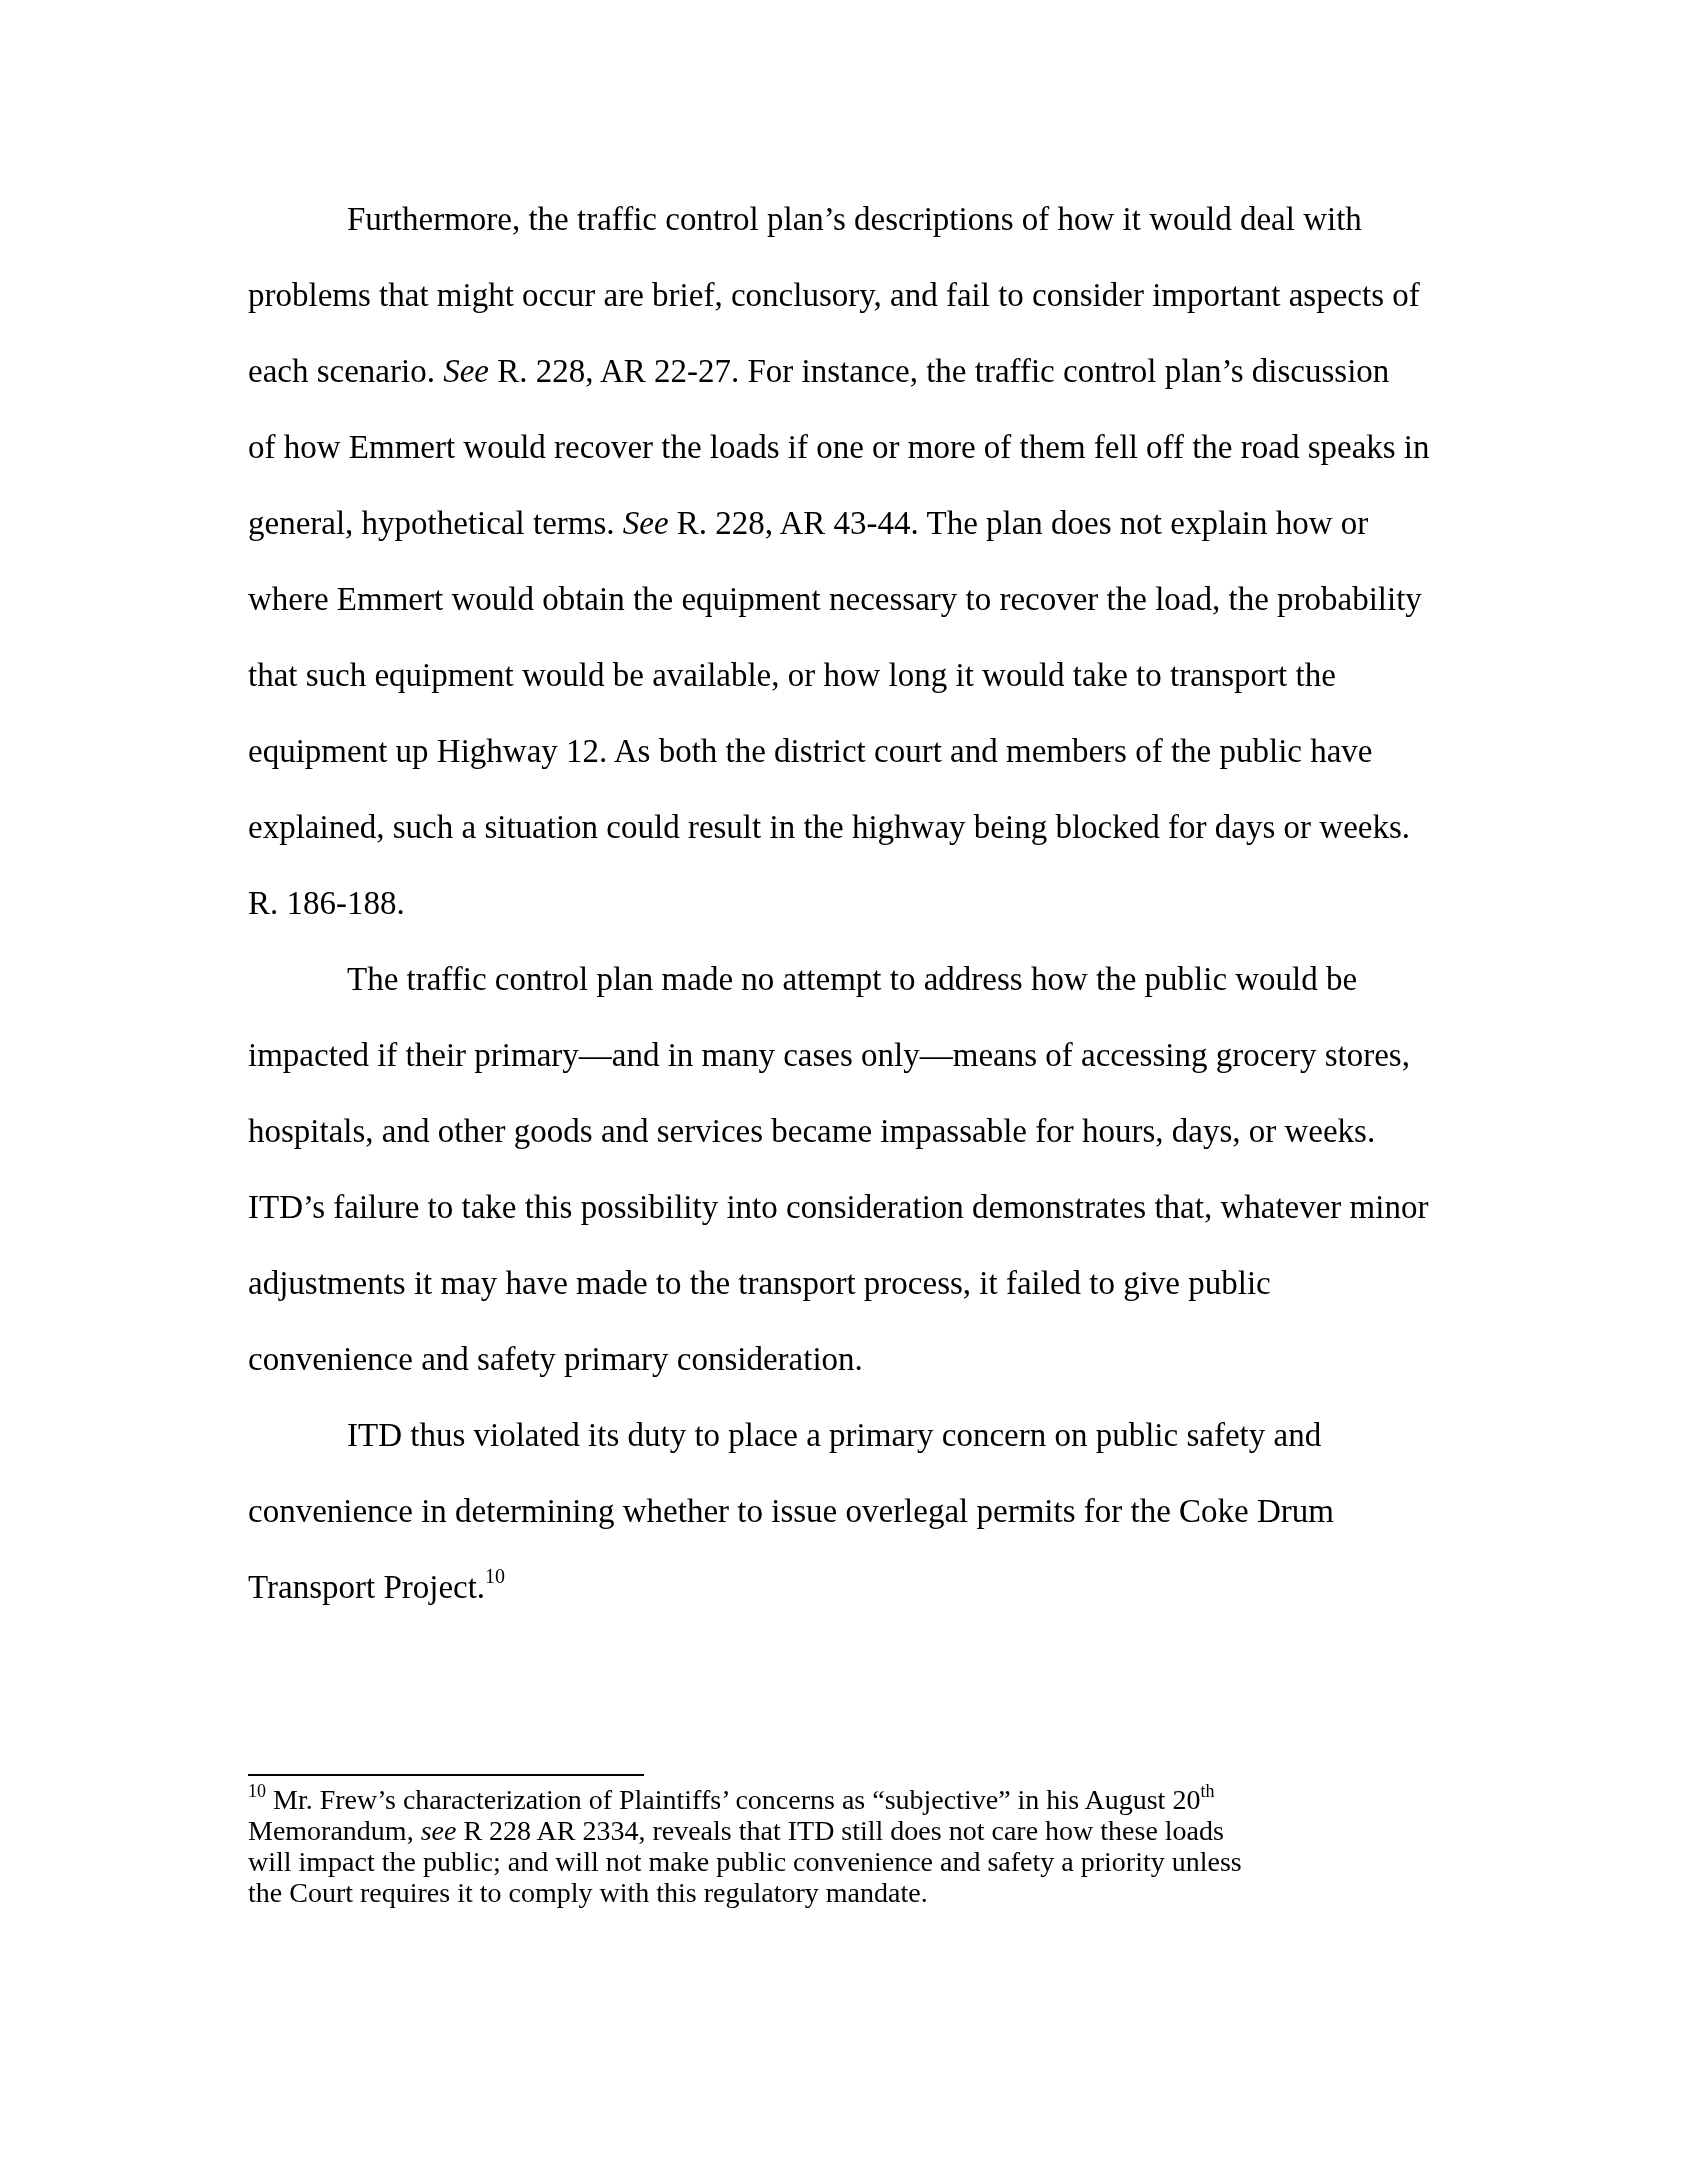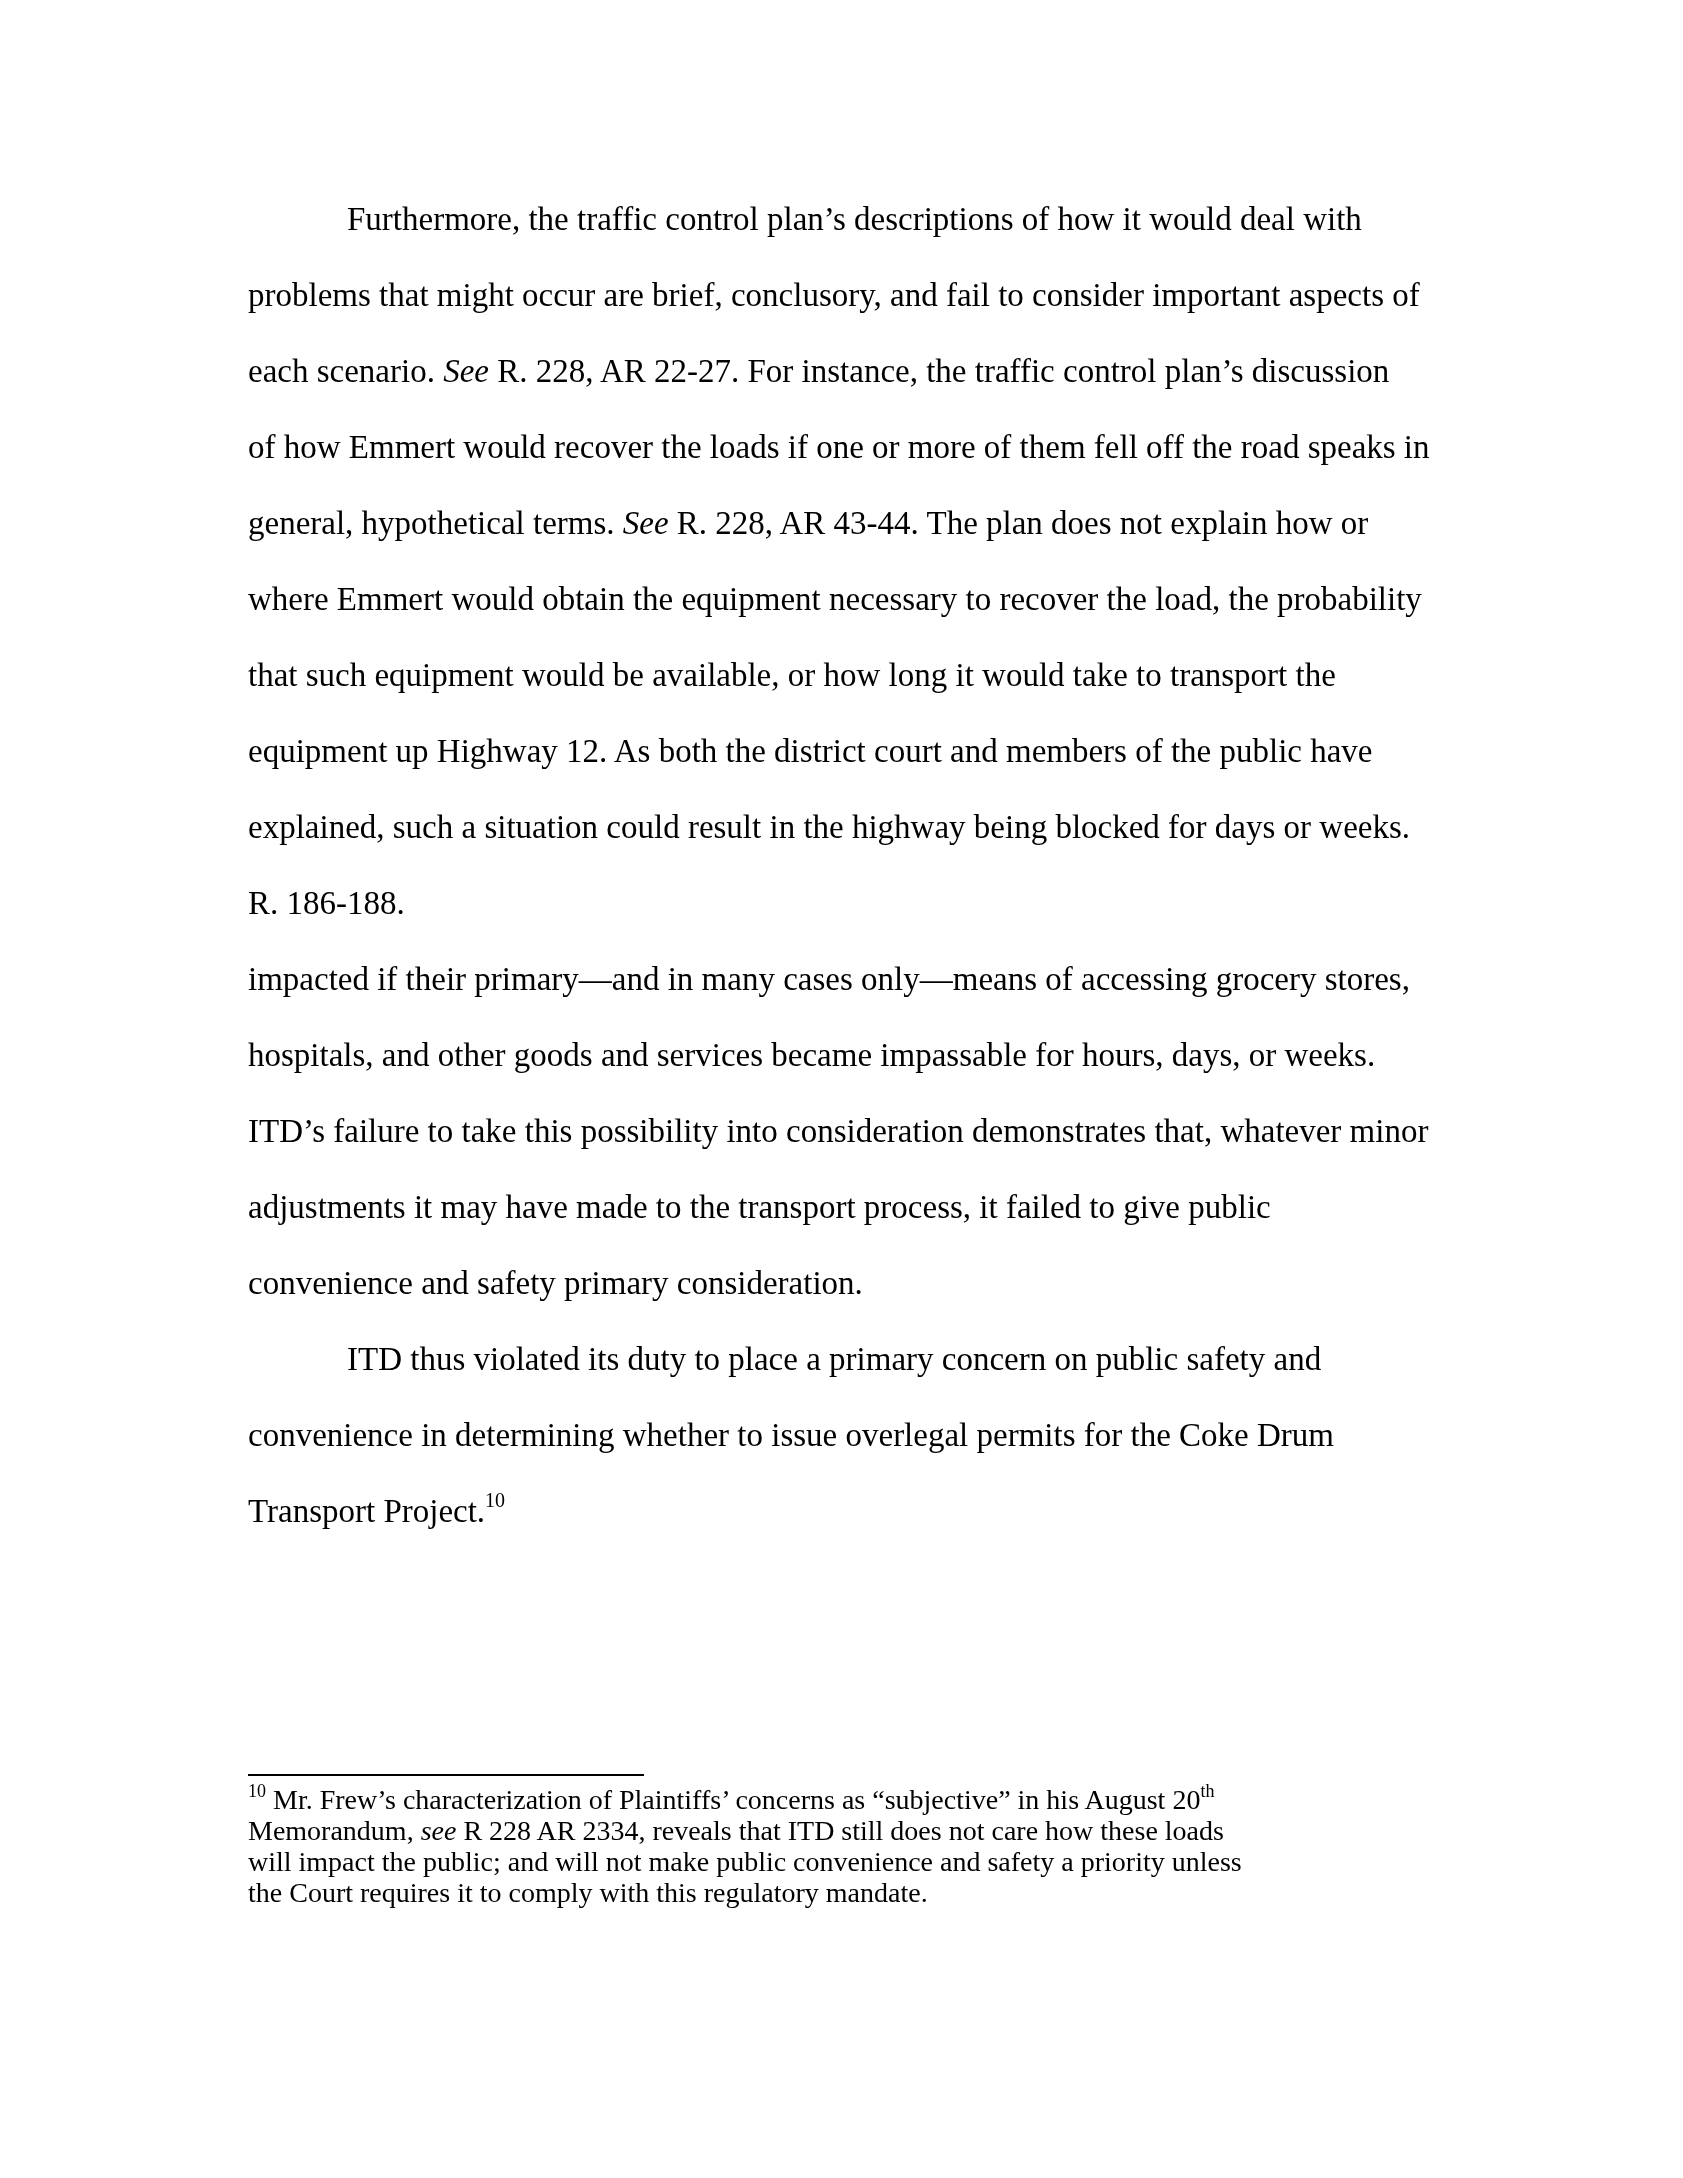--- a/index.html
+++ b/index.html
@@ -97,20 +97,21 @@
       <div class="line"><span>of how Emmert would recover the loads if one or more of them fell off the road speaks in</span></div>
       <div class="line"><span>general, hypothetical terms.  </span><span class="ital">See</span><span> R. 228, AR 43-44.  The plan does not explain how or</span></div>
       <div class="line"><span>where Emmert would obtain the equipment necessary to recover the load, the probability</span></div>
       <div class="line"><span>that such equipment would be available, or how long it would take to transport the</span></div>
       <div class="line"><span>equipment up Highway 12.  As both the district court and members of the public have</span></div>
       <div class="line"><span>explained, such a situation could result in the highway being blocked for days or weeks.</span></div>
       <div class="line"><span>R. 186-188.</span></div>
     </div>
 
     <div>
+      <div class="line indent"><span>The traffic control plan made no attempt to address how the public would be</span></div>
       <div class="line"><span>impacted if  their primary—and in many cases only—means of accessing grocery stores,</span></div>
       <div class="line"><span>hospitals, and other goods and services became impassable for hours, days, or weeks.</span></div>
       <div class="line"><span>ITD’s failure to take this possibility into consideration demonstrates that, whatever minor</span></div>
       <div class="line"><span>adjustments it may have made to the transport process, it failed to give public</span></div>
       <div class="line"><span>convenience and safety primary consideration.</span></div>
     </div>
 
     <div>
       <div class="line indent"><span>ITD thus violated its duty to place a primary concern on public safety and</span></div>
       <div class="line"><span>convenience in determining whether to issue overlegal permits for the Coke Drum</span></div>

